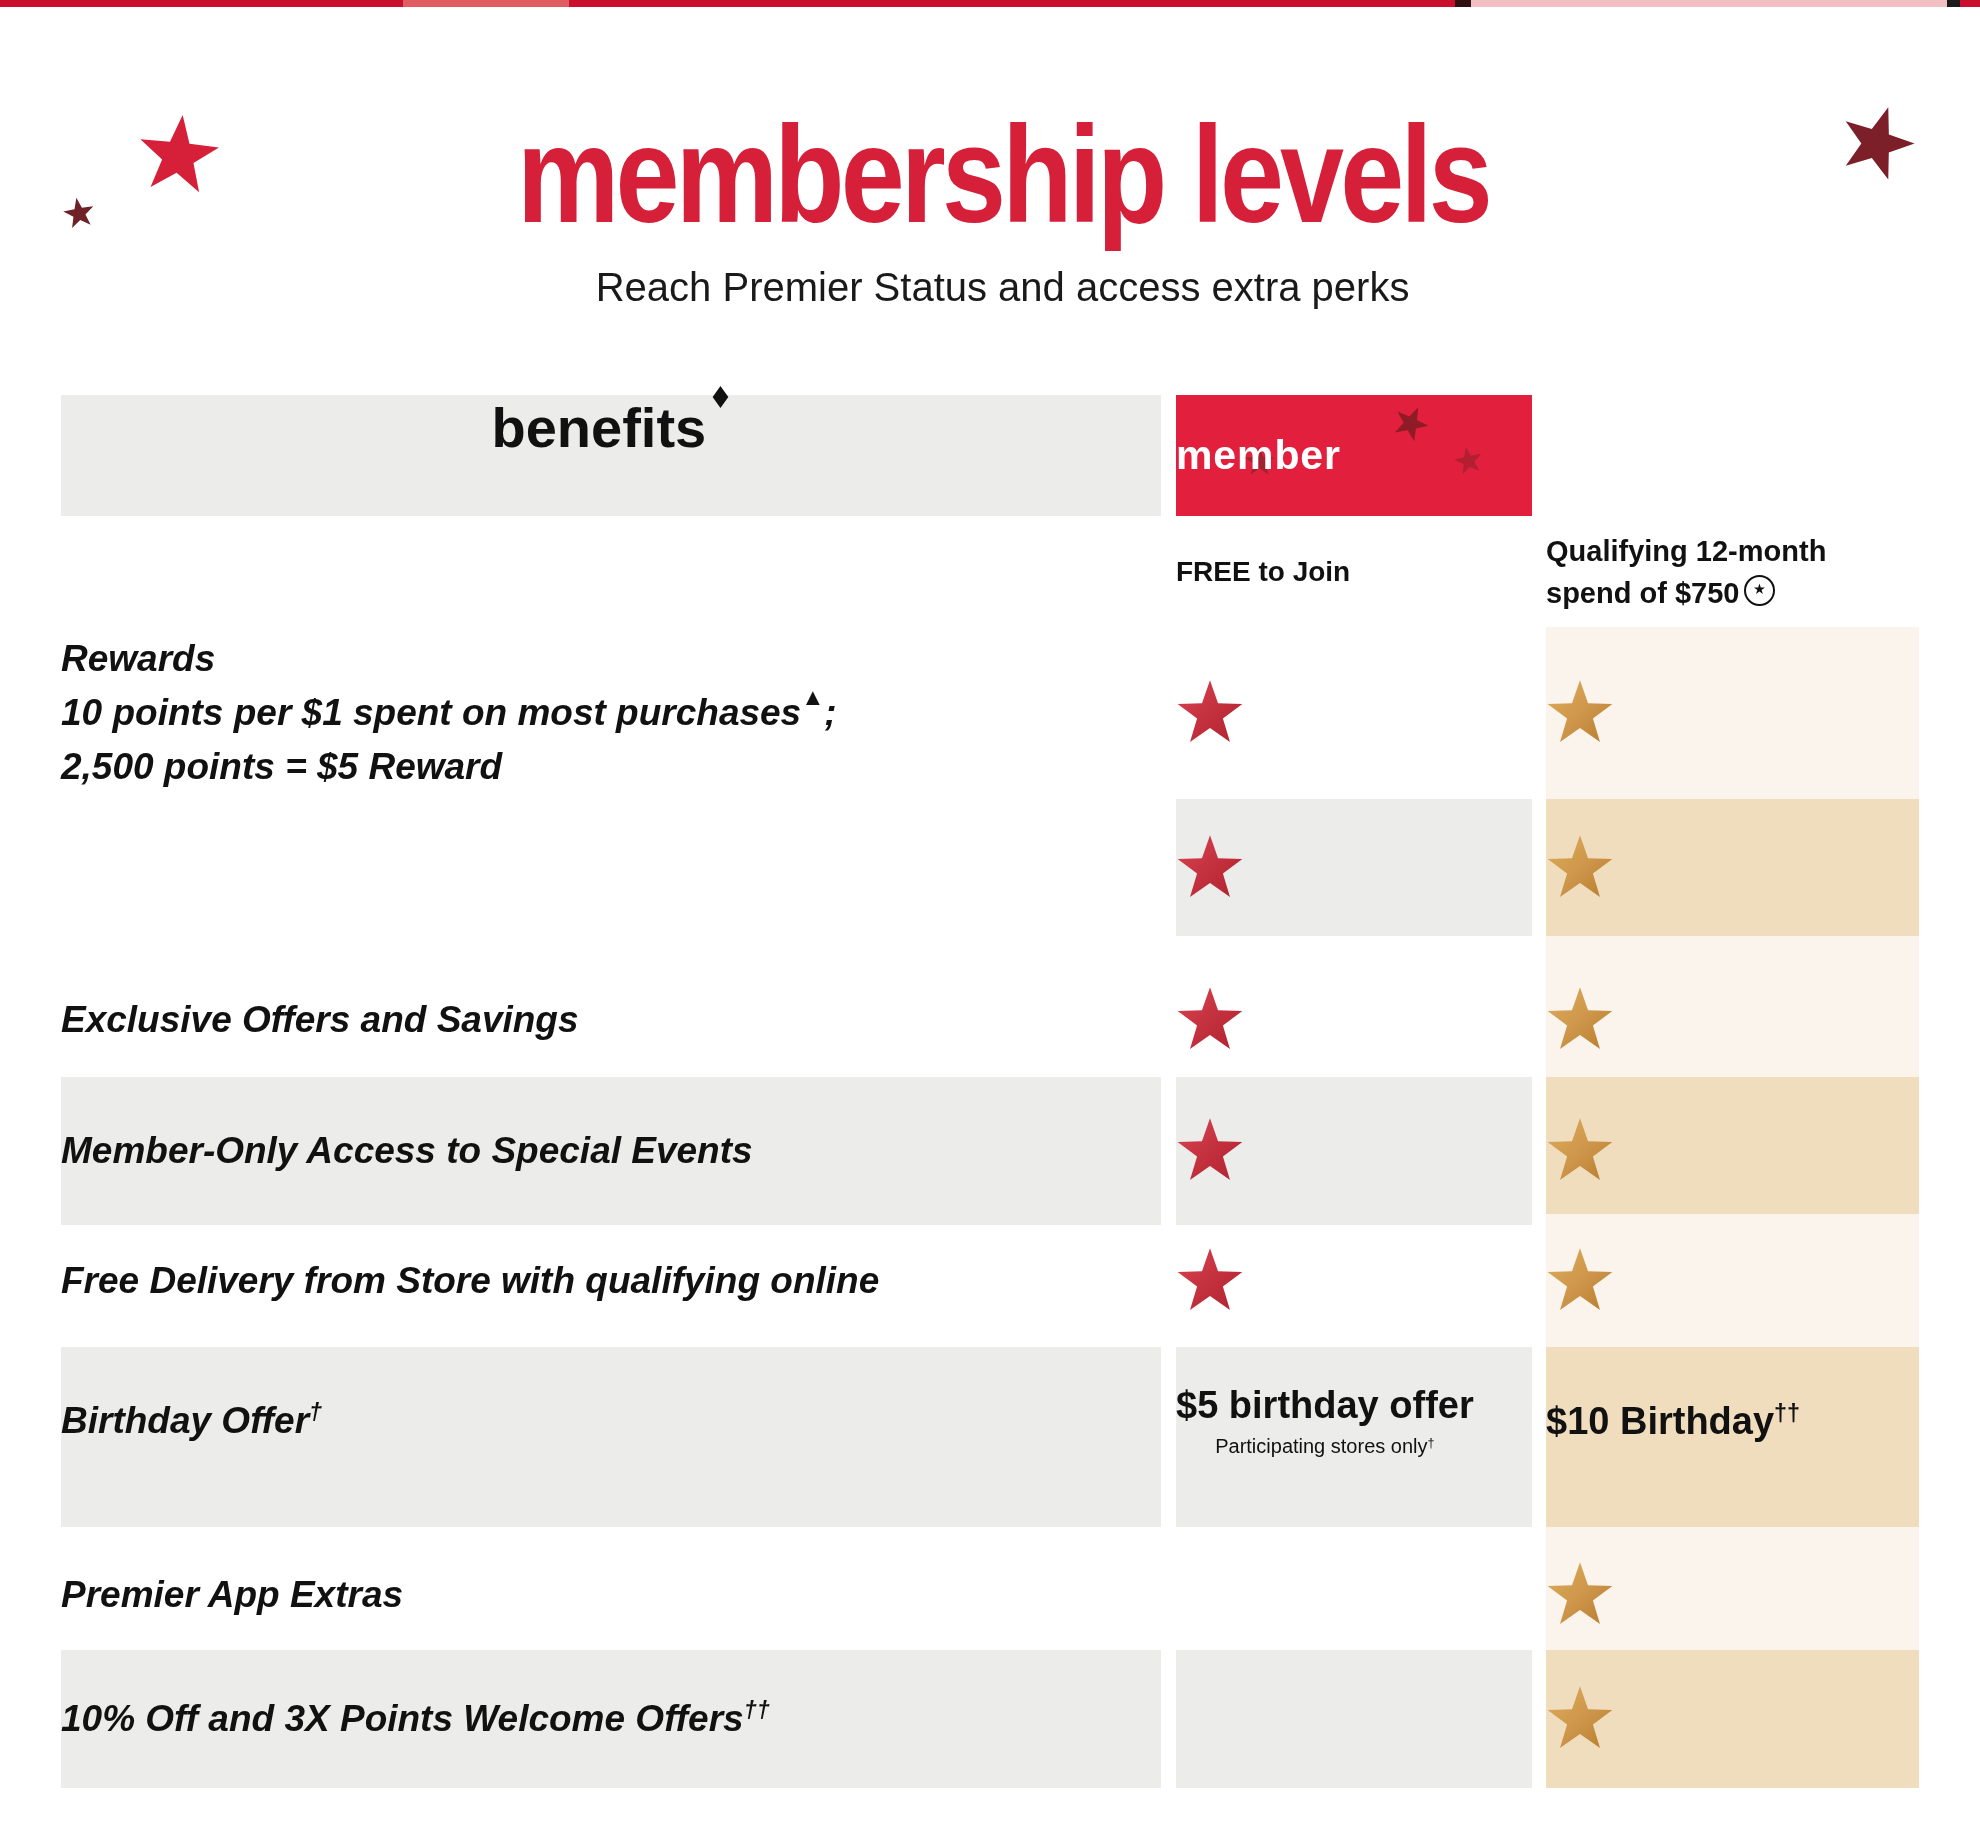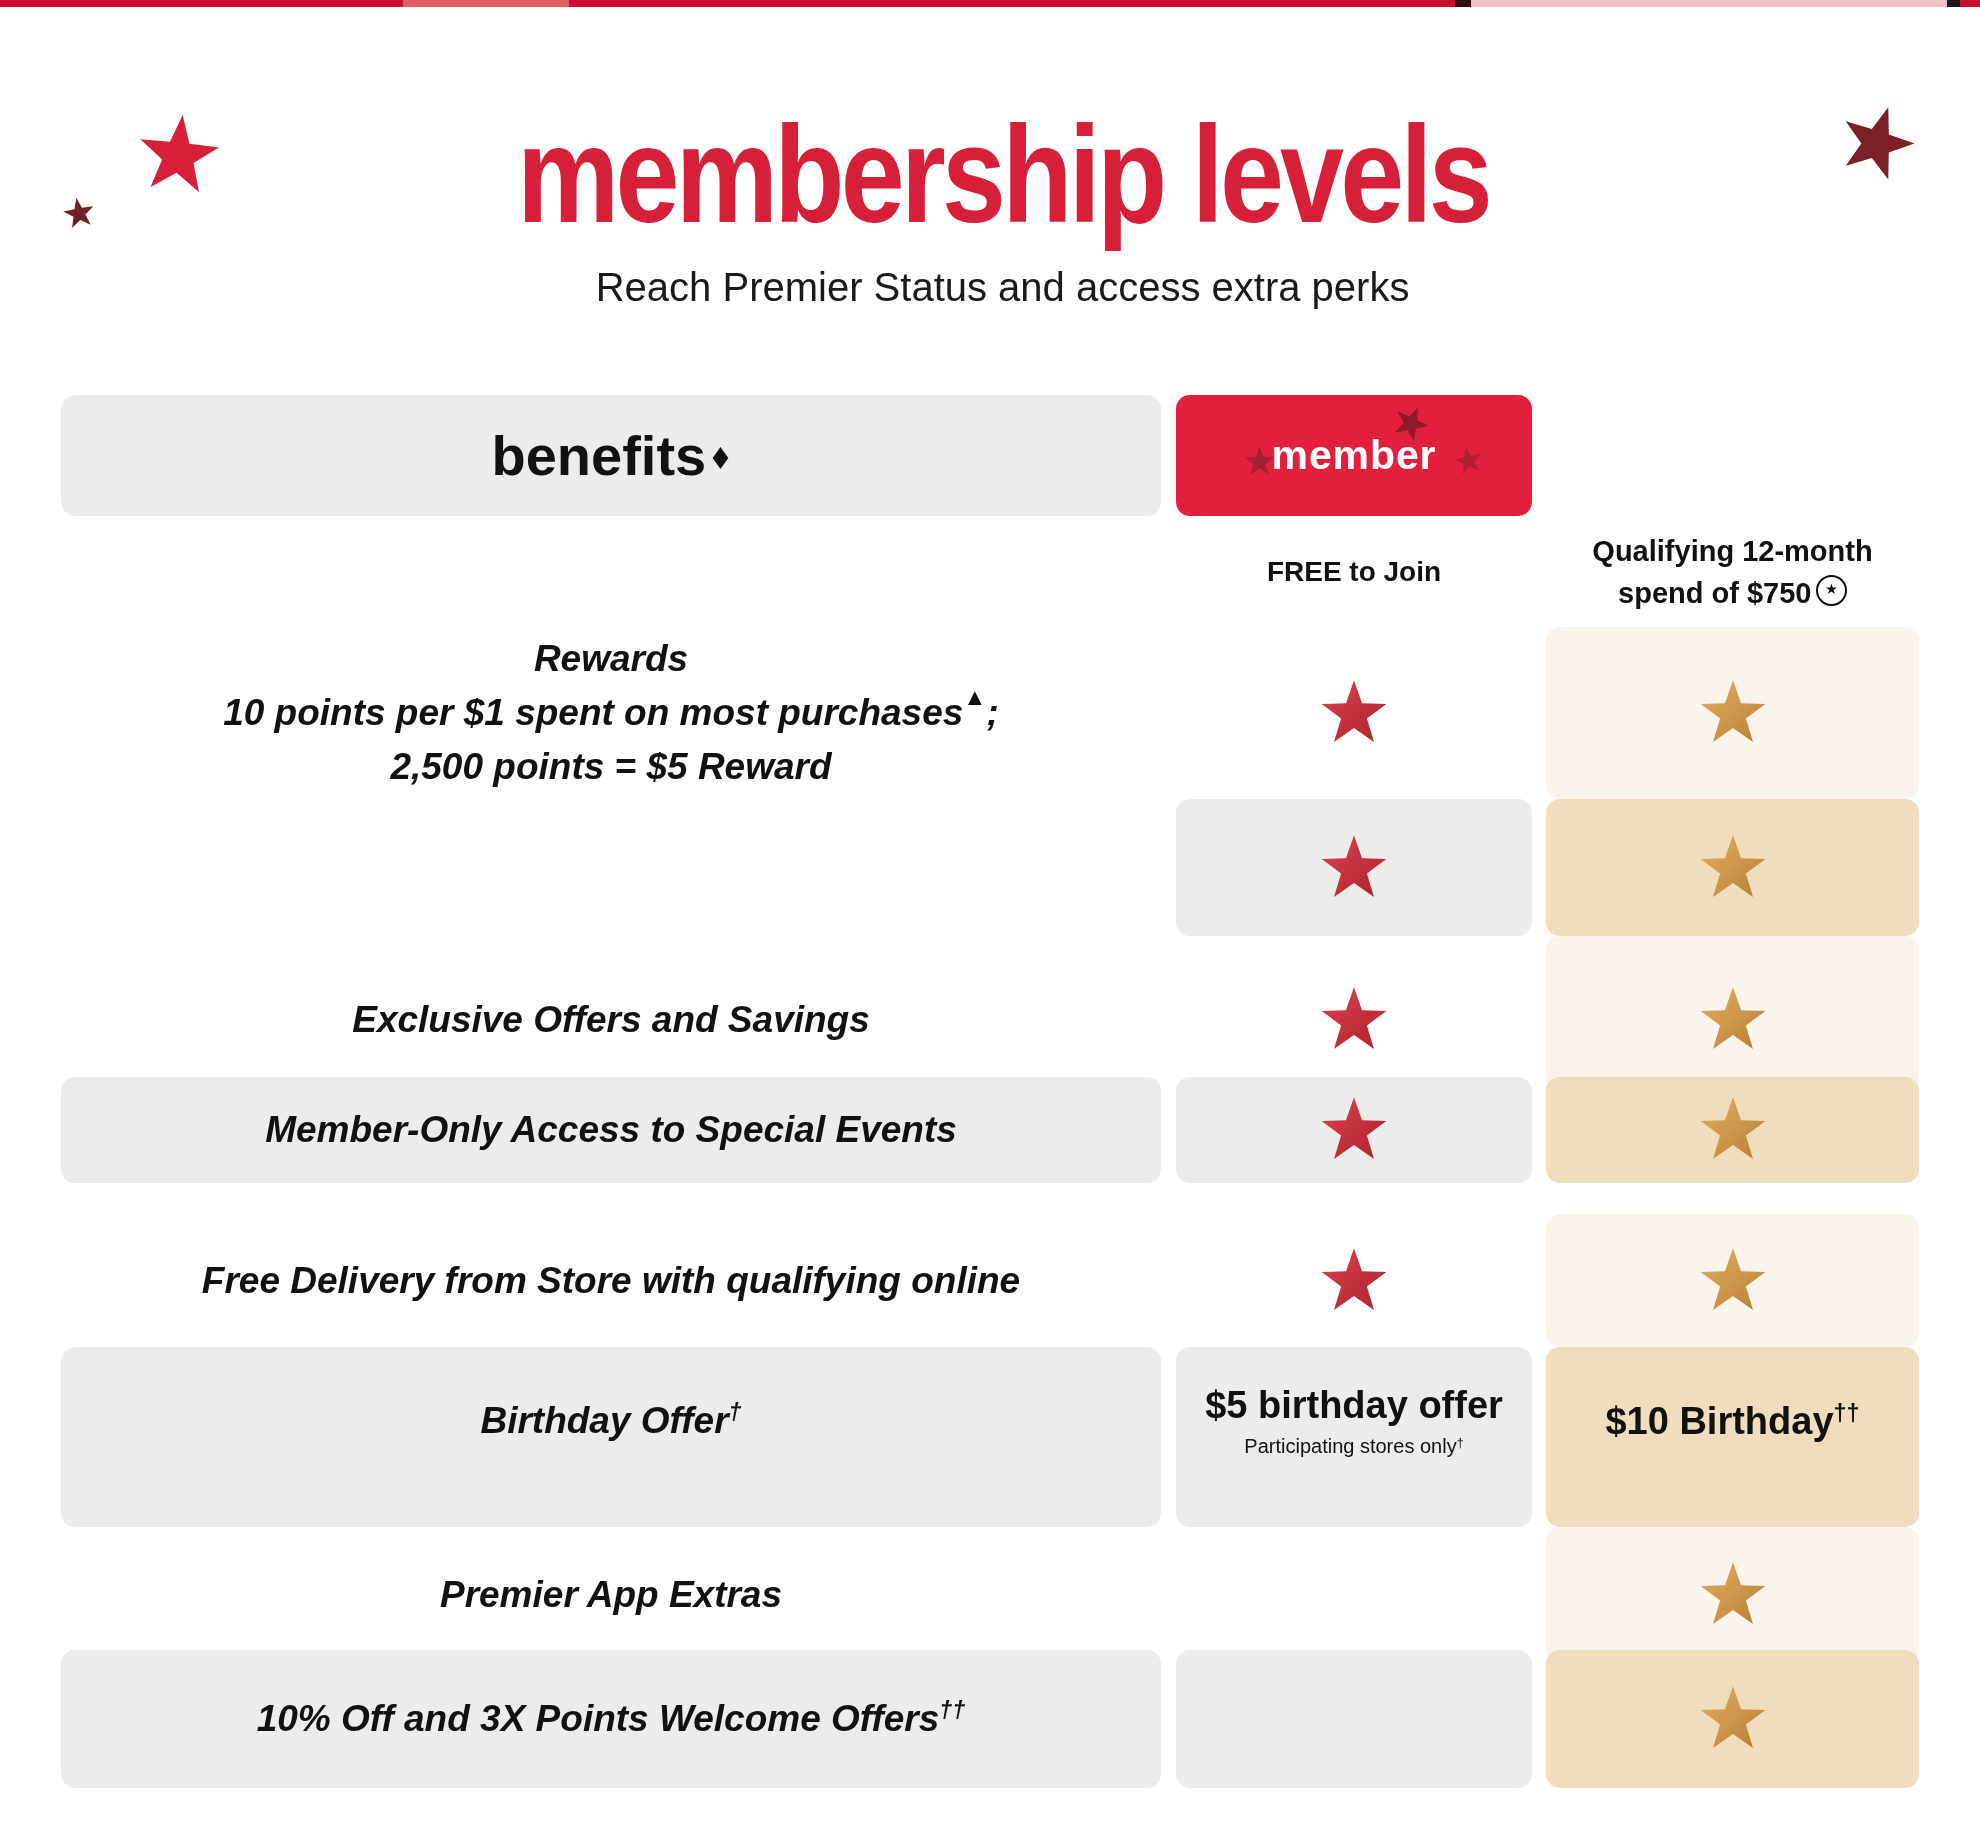--- a/index.html
+++ b/index.html
@@ -14,22 +14,22 @@
   .title{position:absolute;top:106px;left:12.6px;width:1980px;text-align:center;
          font-size:137px;font-weight:700;letter-spacing:-4.5px;line-height:137px;
          color:var(--title-red);transform:scaleX(.84);transform-origin:50% 50%;}
   .subtitle{position:absolute;top:265px;left:12.6px;width:1980px;text-align:center;
             font-size:40px;font-weight:400;color:#1a1a1a;}
 
   
   .star{position:absolute;display:block;}
 
   
-  .cell{position:absolute;display:flex;align-items:center;justify-content:center;
-        flex-direction:column;text-align:center;border-radius:14px;}
+  .cell{position:absolute;display:flex;align-items:flex-start;justify-content:center;
+        flex-direction:column;text-align:center;}
   .col-benefits{left:61px;width:1100px;}
   .col-member{left:1176px;width:356px;}
   .col-premier{left:1546px;width:373px;}
   .bg-gray{background:var(--row-gray);}
   .bg-cream{background:var(--premier-cream);}
   .bg-tan{background:var(--premier-tan);}
 
   .hdr-benefits{top:395px;height:121px;background:var(--row-gray);
                 font-size:56px;font-weight:700;flex-direction:row;}
   .hdr-member{top:395px;height:121px;background:var(--member-red);overflow:visible;}
@@ -50,21 +50,21 @@
   .sup-tri{font-size:23.4px;vertical-align:20px;line-height:0;}
   .sup-dag{font-size:23.4px;vertical-align:13.5px;line-height:0;}
   .sup-ang{font-size:21.6px;vertical-align:20px;letter-spacing:-2.7px;line-height:0;}
   .sup-note{font-size:12.6px;vertical-align:6.3px;line-height:0;}
 
   .bday-title{font-size:38px;font-weight:700;}
   .bday-note{font-size:20px;font-weight:400;margin-top:7.2px;}
 
   
   .r1{top:627px;height:172px;} .r2{top:799px;height:137px;}
-  .r3{top:936px;height:168px;} .r4{top:1077px;height:106px;}
+  .r3{top:936px;height:168px;} .r4{top:1077px;height:148px;}
   .r5{top:1214px;height:133px;} .r6{top:1347px;height:180px;}
   .r7{top:1527px;height:136px;} .r8{top:1650px;height:138px;}
 </style>
 </head>
 <body>
 
 <svg width="0" height="0" style="position:absolute" aria-hidden="true">
   <defs>
     <path id="star5" d="M50 2 61.8 35.8 97.6 36.6 69 58.2 79.4 92.5 50 72 20.6 92.5 31 58.2 2.4 36.6 38.2 35.8 Z"></path>
     <linearGradient id="gradRed" x1="0" y1="0" x2="1" y2="1">

